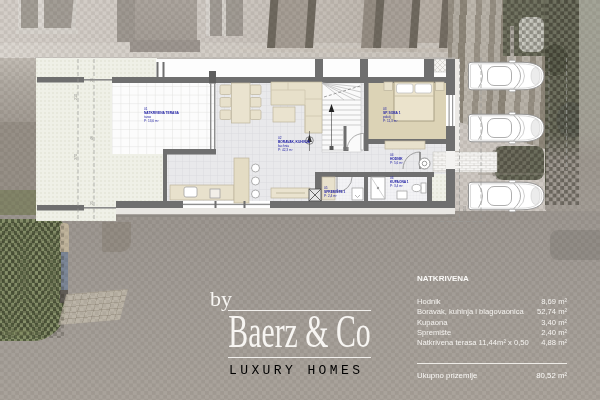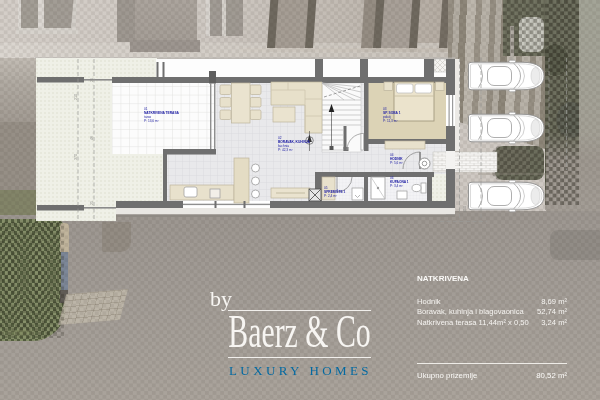--- a/index.html
+++ b/index.html
@@ -435,28 +435,30 @@
        font-family:'Liberation Serif',serif;font-size:22px;">by</div>
 
   <div class="abs" style="left:228px;top:310px;width:143px;height:1.3px;background:#f1efec;"></div>
 
   <div class="abs" style="left:189px;top:309px;width:221px;text-align:center;color:#f7f5f2;
        font-family:'Liberation Serif',serif;font-size:46px;line-height:1;white-space:nowrap;
        transform:scaleX(0.648);transform-origin:50% 50%;">Baerz &amp; Co</div>
 
   <div class="abs" style="left:228px;top:357px;width:143px;height:1.3px;background:#f1efec;"></div>
 
-  <div class="abs" style="left:229px;top:363px;width:150px;color:#0369a1;
-       font-family:Liberation Serif, serif;font-size:13px;letter-spacing:3.4px;">LUXURY&nbsp;HOMES</div>
+  <div class="abs" style="left:229px;top:363px;width:150px;color:#000000;
+       font-family:Liberation Mono, monospace;font-size:13px;letter-spacing:3.4px;">LUXURY&nbsp;HOMES</div>
 
   <div class="abs" style="left:417px;top:274px;color:#fbfaf8;font-size:8px;font-weight:bold;">NATKRIVENA</div>
 
   <div class="abs" style="left:417px;top:297px;width:150px;color:#f6f4f1;font-size:7.6px;line-height:10.3px;">
     <div>Hodnik<span style="float:right">8,69 m²</span></div>
     <div>Boravak, kuhinja i blagovaonica<span style="float:right">52,74 m²</span></div>
-    <div>Natkrivena terasa 11,44m² x 0,50<span style="float:right">3,24 m²</span></div>
+    <div>Kupaona<span style="float:right">3,40 m²</span></div>
+    <div>Spremište<span style="float:right">2,40 m²</span></div>
+    <div>Natkrivena terasa 11,44m² x 0,50<span style="float:right">4,88 m²</span></div>
   </div>
 
   <div class="abs" style="left:417px;top:363px;width:150px;height:1px;background:rgba(250,249,246,.85);"></div>
 
   <div class="abs" style="left:417px;top:370.5px;width:150px;color:#fbfaf8;font-size:7.8px;font-weight:normal;">
     Ukupno prizemlje<span style="float:right">80,52 m²</span></div>
 </div>
 
 </body></html>

